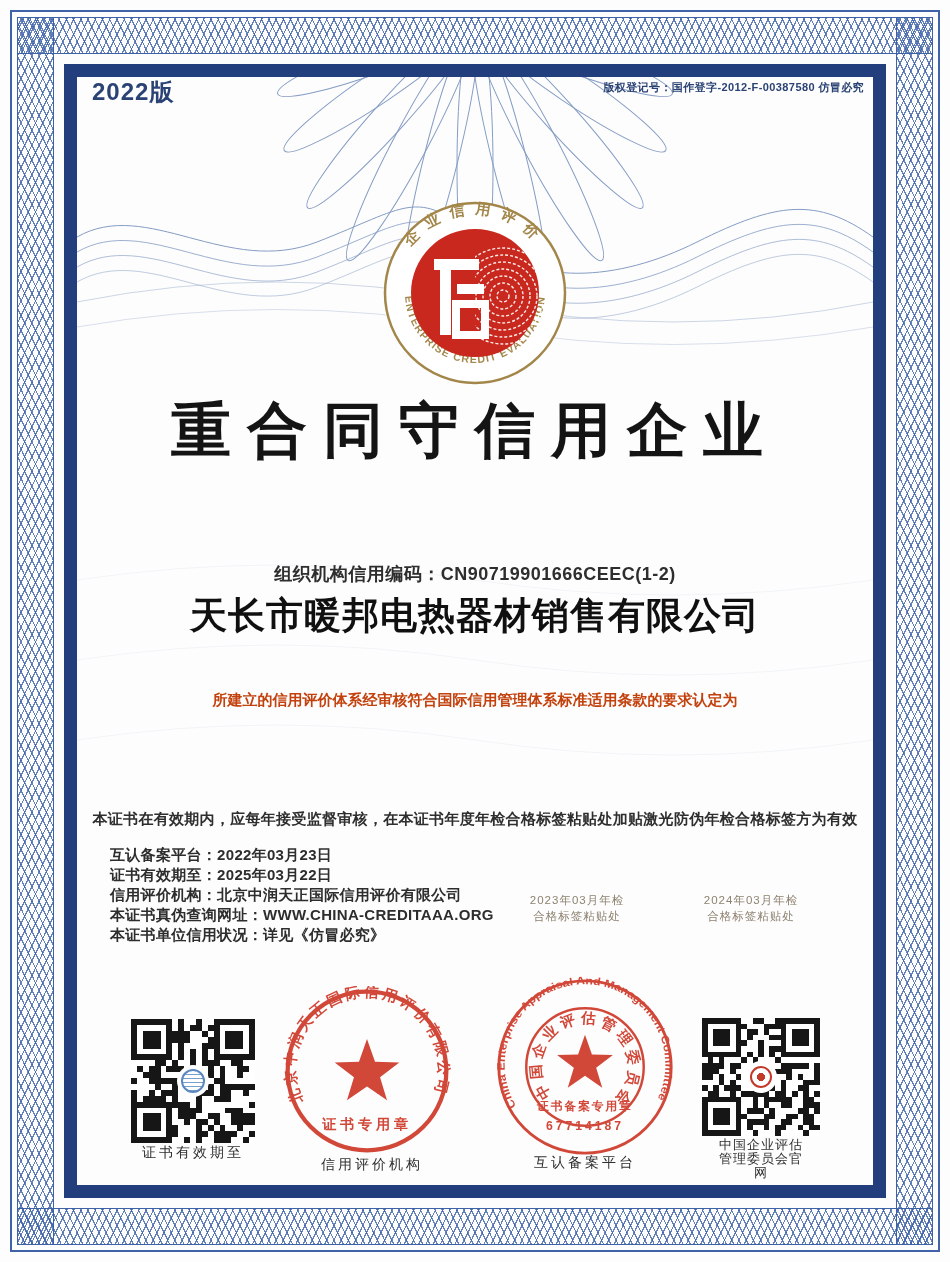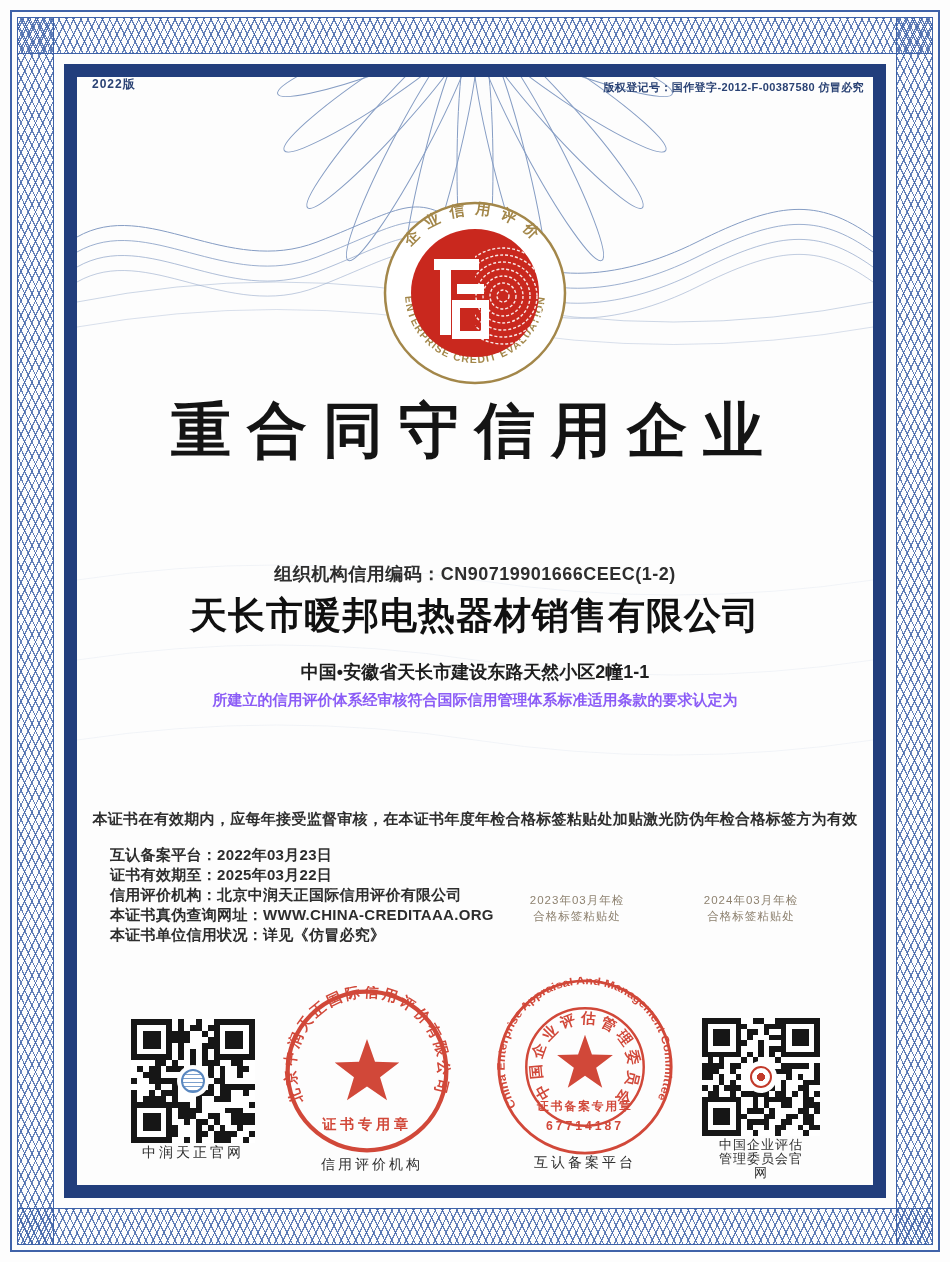--- a/index.html
+++ b/index.html
@@ -11,37 +11,37 @@
   .mesh{position:absolute;background-image:
       repeating-linear-gradient(64deg, rgba(62,98,168,.8) 0 1.2px, rgba(0,0,0,0) 1.2px 6.5px),
       repeating-linear-gradient(-64deg, rgba(62,98,168,.8) 0 1.2px, rgba(0,0,0,0) 1.2px 6.5px);}
   .mesh-h{left:17px;right:17px;height:35px;border-top:1.5px solid #3e62a8;border-bottom:1.5px solid #3e62a8;}
   .mesh-top{top:17px;} .mesh-bot{bottom:17px;}
   .mesh-v{top:17px;bottom:17px;width:35px;border-left:1.5px solid #3e62a8;border-right:1.5px solid #3e62a8;}
   .mesh-left{left:17px;} .mesh-right{right:17px;}
   .b-navy{position:absolute;inset:64px;border:13px solid #223e7c;pointer-events:none;}
 
   
-  .edition{position:absolute;left:92px;top:76px;font-size:12px;font-weight:700;color:#2a4274;letter-spacing:1px;}
+  .edition{position:absolute;left:92px;top:76px;font-size:24px;font-weight:700;color:#2a4274;letter-spacing:1px;}
   .copyright{position:absolute;right:86px;top:80px;font-size:11px;font-weight:700;color:#2a4274;letter-spacing:.4px;}
 
   .guilloche{position:absolute;left:77px;top:77px;width:796px;height:300px;pointer-events:none;}
   .midwaves{position:absolute;left:77px;top:540px;width:796px;height:260px;opacity:.35;pointer-events:none;}
 
   
   .emblem{position:absolute;left:382px;top:200px;width:186px;height:186px;}
 
   
   .ctext{position:absolute;left:77px;right:77px;text-align:center;}
   .title1{top:398px;font-size:60px;line-height:1.1;font-weight:900;letter-spacing:16px;color:#141414;}
   .title2{top:470px;font-size:60px;line-height:1.1;font-weight:900;letter-spacing:16px;color:#141414;}
   .credit-code{top:562px;font-size:18px;font-weight:600;color:#2e2e2e;letter-spacing:.5px;}
   .company{top:591px;font-size:37px;font-weight:800;color:#101010;letter-spacing:1px;}
   .address{top:660px;font-size:18px;font-weight:700;color:#1e1e1e;}
-  .statement{top:691px;font-size:15px;font-weight:600;color:#8b5cf6;}
+  .statement{top:691px;font-size:15px;font-weight:600;color:#c2410c;}
   .rating{top:720px;font-family:"Liberation Serif","DejaVu Serif",serif;font-size:57px;font-weight:900;color:#c8241c;letter-spacing:6px;}
   .validity{top:810px;font-size:15px;font-weight:600;color:#2e2e2e;letter-spacing:.3px;font-family:Liberation Mono, monospace;}
 
   
   .details{position:absolute;left:110px;top:845px;font-size:15px;font-weight:600;color:#2d2d2d;line-height:20px;letter-spacing:.3px;}
   .dl{white-space:pre;}
   .dl.indent{padding-left:142px;}
 
   
   .insp{position:absolute;width:112px;text-align:center;font-size:11.5px;line-height:16px;color:#8e8270;letter-spacing:1px;}
@@ -151,21 +151,20 @@
         <circle cx="121" cy="96" r="41"></circle>
         <circle cx="121" cy="96" r="48"></circle>
       </g>
     </svg>
   </div>
 
   <div class="ctext title1">重合同守信用企业</div>
 
   <div class="ctext credit-code">组织机构信用编码：CN90719901666CEEC(1-2)</div>
   <div class="ctext company">天长市暖邦电热器材销售有限公司</div>
-  <div class="ctext address">中国•安徽省天长市建设东路天然小区2幢1-1</div>
   <div class="ctext statement">所建立的信用评价体系经审核符合国际信用管理体系标准适用条款的要求认定为</div>
 
   <div class="ctext validity">本证书在有效期内，应每年接受监督审核，在本证书年度年检合格标签粘贴处加贴激光防伪年检合格标签方为有效</div>
 
   <div class="details">
     <div class="dl">互认备案平台：2022年03月23日</div>
     <div class="dl">证书有效期至：2025年03月22日</div>
     <div class="dl">信用评价机构：北京中润天正国际信用评价有限公司</div>
     <div class="dl">本证书真伪查询网址：WWW.CHINA-CREDITAAA.ORG</div>
     <div class="dl">本证书单位信用状况：详见《仿冒必究》</div>
@@ -417,21 +416,21 @@
         <i style="grid-area:21/12"></i>
         <i style="grid-area:21/15"></i>
         <i style="grid-area:21/16"></i>
         <i style="grid-area:21/17"></i>
         <i style="grid-area:21/20"></i>
       </div>
     <div class="qr-logo">
         <div class="logo-globe"></div>
       </div>
   </div>
-  <div class="qr-caption cap-left">中润天正官网</div>
+  <div class="qr-caption cap-left">证书有效期至</div>
 
   <svg class="stamp stamp-left" viewBox="0 0 180 180">
     <defs>
         <path id="stL" d="M 22.3,122 A 76,76 0 1 1 157.7,122"></path>
       </defs>
     <circle cx="90" cy="90" r="84" fill="none" stroke="#d03a2a" stroke-width="4.5"></circle>
     <text font-size="15.5" font-weight="700" fill="#d03a2a">
       <textPath href="#stL" textLength="300" lengthAdjust="spacing">北京中润天正国际信用评价有限公司</textPath>
     </text>
     <polygon points="90,56 98.5,80.3 124.2,80.9 103.8,96.5 111.2,121.1 90,106.5 68.8,121.1 76.2,96.5 55.8,80.9 81.5,80.3" fill="#d03a2a"></polygon>

